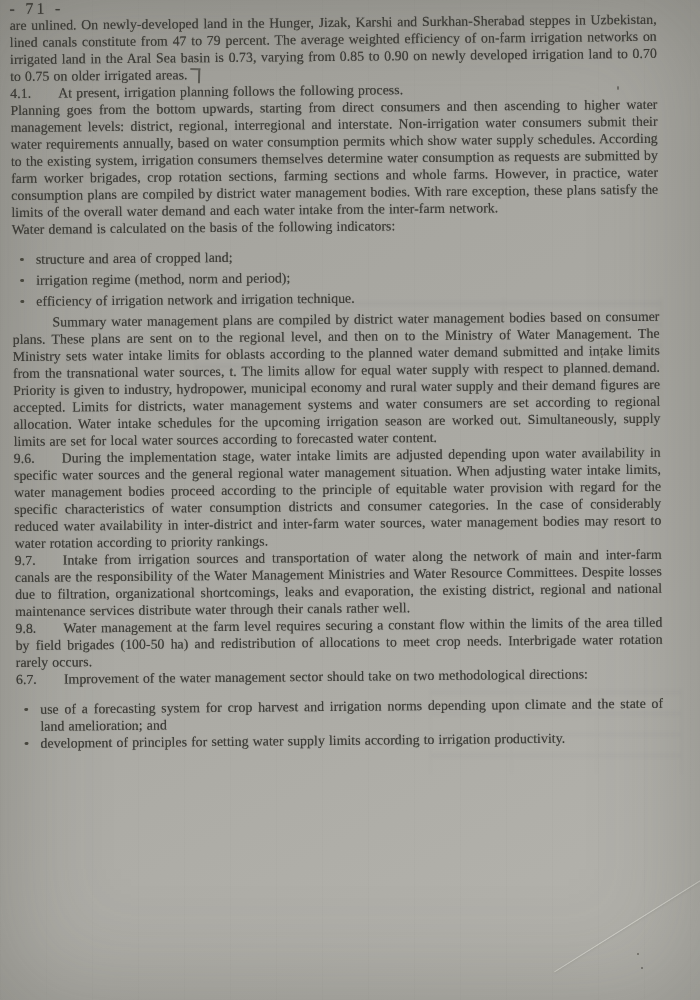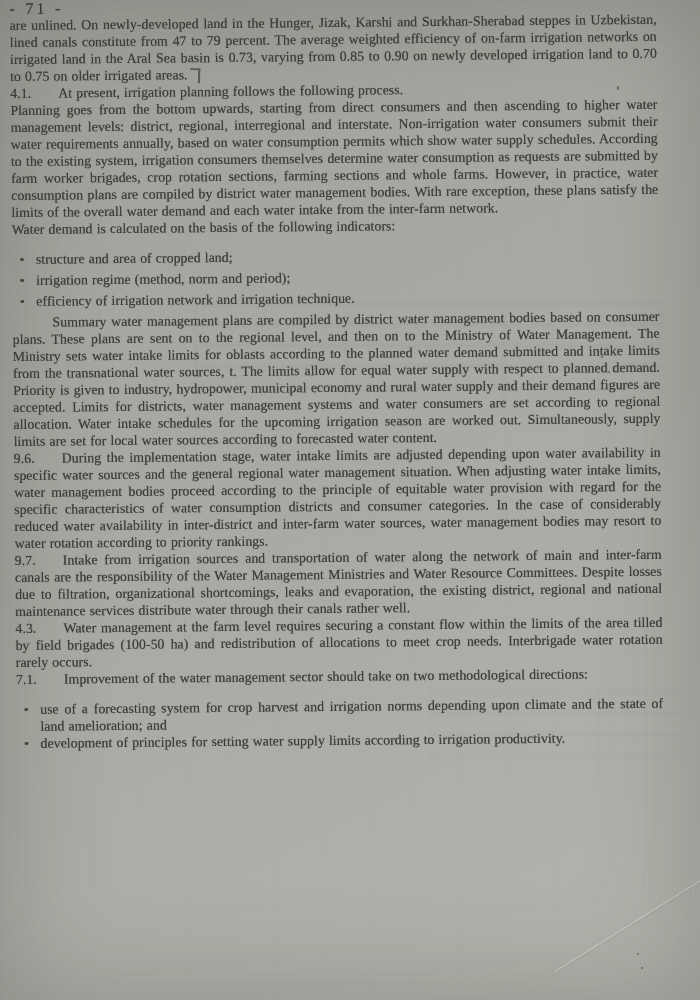--- a/index.html
+++ b/index.html
@@ -98,23 +98,23 @@
     <li><span class="dot"></span><span>irrigation regime (method, norm and period);</span></li>
     <li><span class="dot"></span><span>efficiency of irrigation network and irrigation technique.</span></li>
   </ul>
 
   <p class="summary">Summary water management plans are compiled by district water management bodies based on consumer plans. These plans are sent on to the regional level, and then on to the Ministry of Water Management. The Ministry sets water intake limits for oblasts according to the planned water demand submitted and intake limits from the transnational water sources, t. The limits allow for equal water supply with respect to planned demand. Priority is given to industry, hydropower, municipal economy and rural water supply and their demand figures are accepted. Limits for districts, water management systems and water consumers are set according to regional allocation. Water intake schedules for the upcoming irrigation season are worked out. Simultaneously, supply limits are set for local water sources according to forecasted water content.</p>
 
   <p class="s96"><span class="secnum">9.6.</span><span>During the implementation stage, water intake limits are adjusted depending upon water availability in specific water sources and the general regional water management situation. When adjusting water intake limits, water management bodies proceed according to the principle of equitable water provision with regard for the specific characteristics of water consumption districts and consumer categories. In the case of considerably reduced water availability in inter-district and inter-farm water sources, water management bodies may resort to water rotation according to priority rankings.</span></p>
 
   <p class="s97"><span class="secnum">9.7.</span><span>Intake from irrigation sources and transportation of water along the network of main and inter-farm canals are the responsibility of the Water Management Ministries and Water Resource Committees. Despite losses due to filtration, organizational shortcomings, leaks and evaporation, the existing district, regional and national maintenance services distribute water through their canals rather well.</span></p>
 
-  <p class="s98"><span class="secnum">4.3.</span><span>Water management at the farm level requires securing a constant flow within the limits of the area tilled by field brigades (100-50 ha) and redistribution of allocations to meet crop needs. Interbrigade water rotation rarely occurs.</span></p>
+  <p class="s98"><span class="secnum">9.8.</span><span>Water management at the farm level requires securing a constant flow within the limits of the area tilled by field brigades (100-50 ha) and redistribution of allocations to meet crop needs. Interbrigade water rotation rarely occurs.</span></p>
 
-  <p class="s99"><span class="secnum">7.1.</span><span>Improvement of the water management sector should take on two methodological directions:</span></p>
+  <p class="s99"><span class="secnum">6.7.</span><span>Improvement of the water management sector should take on two methodological directions:</span></p>
 
   <ul class="blist just">
     <li><span class="dot"></span><span>use of a forecasting system for crop harvest and irrigation norms depending upon climate and the state of land amelioration; and</span></li>
     <li><span class="dot"></span><span>development of principles for setting water supply limits according to irrigation productivity.</span></li>
   </ul>
 
 </div>
 
 <div class="speck" style="left:617px; top:86px; width:2px; height:4px;"></div>
 <div class="speck" style="left:601px; top:356px; width:2px; height:2px;"></div>

